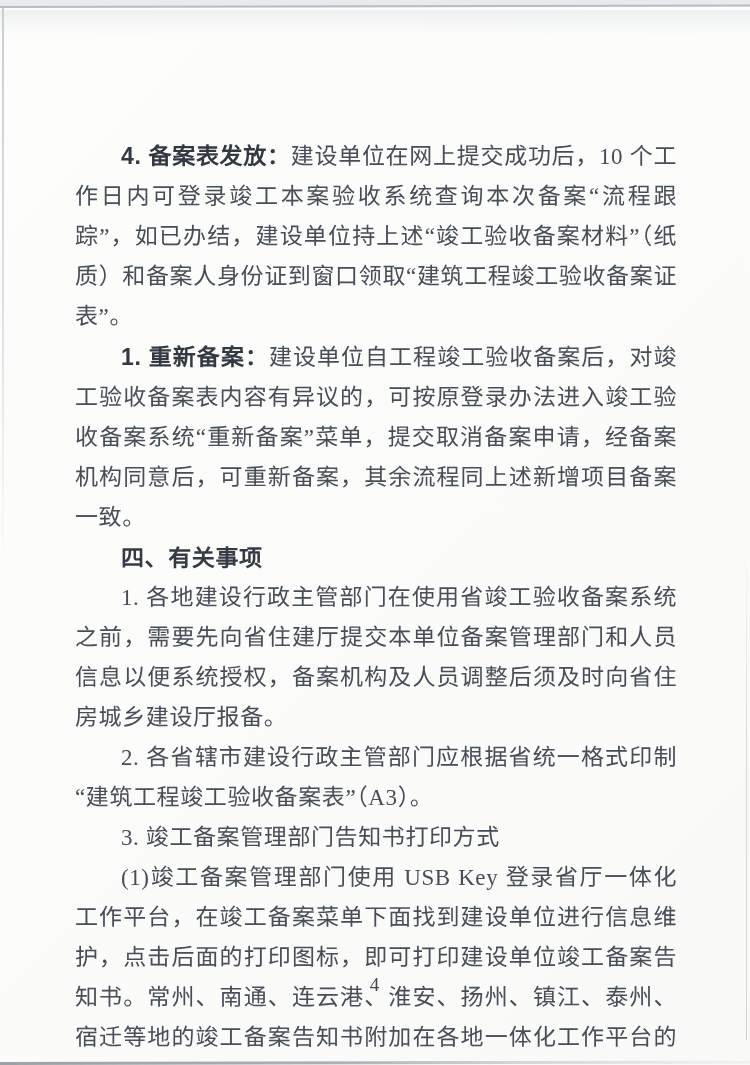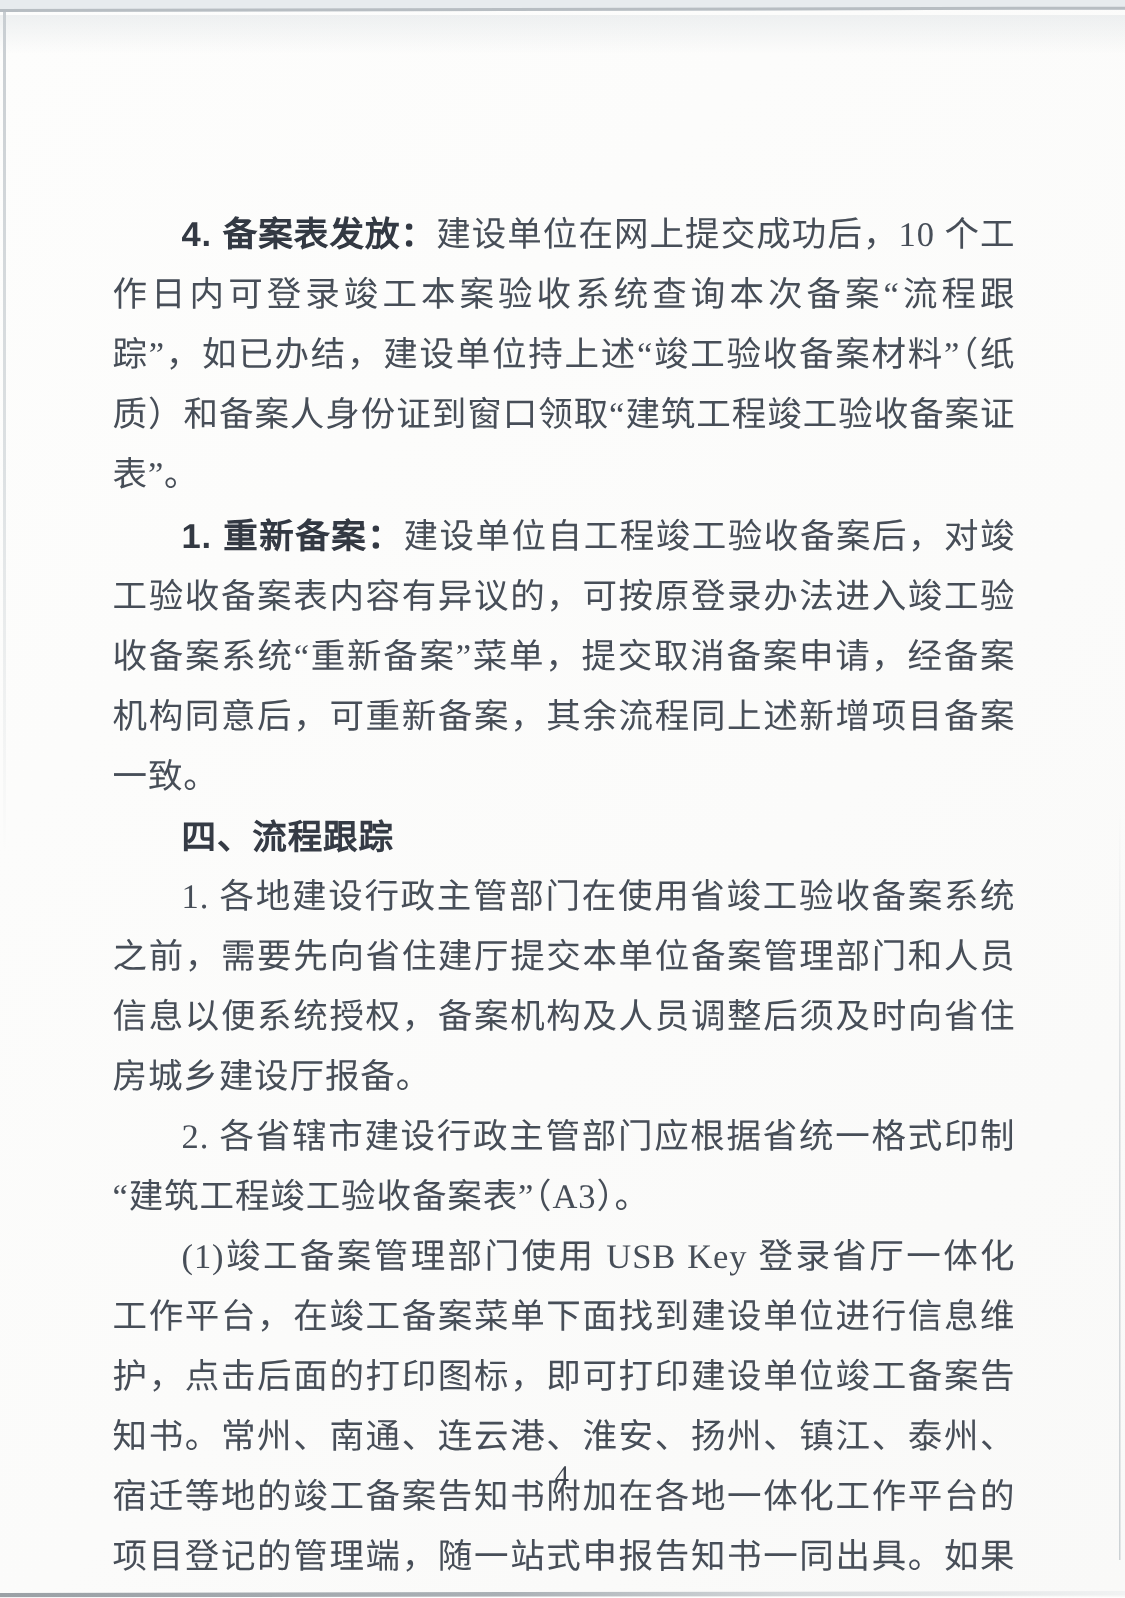--- a/index.html
+++ b/index.html
@@ -106,26 +106,27 @@
   <div class="edge-left"></div>
   <div class="edge-right"></div>
   <div class="edge-bottom"></div>
 
   <div class="content">
 
     <p class="para"><span class="lead">4. 备案表发放：</span><span>建设单位在网上提交成功后，10 个工作日内可登录竣工本案验收系统查询本次备案“流程跟踪”，如已办结，建设单位持上述“竣工验收备案材料”（纸质）和备案人身份证到窗口领取“建筑工程竣工验收备案证表”。</span></p>
 
     <p class="para"><span class="lead">1. 重新备案：</span><span>建设单位自工程竣工验收备案后，对竣工验收备案表内容有异议的，可按原登录办法进入竣工验收备案系统“重新备案”菜单，提交取消备案申请，经备案机构同意后，可重新备案，其余流程同上述新增项目备案一致。</span></p>
 
-    <p class="heading">四、流程跟踪</p>
+    <p class="heading">四、有关事项</p>
 
     <p class="para">1. 各地建设行政主管部门在使用省竣工验收备案系统之前，需要先向省住建厅提交本单位备案管理部门和人员信息以便系统授权，备案机构及人员调整后须及时向省住房城乡建设厅报备。</p>
 
     <p class="para">2. 各省辖市建设行政主管部门应根据省统一格式印制“建筑工程竣工验收备案表”（A3）。</p>
 
+    <p class="para">3. 竣工备案管理部门告知书打印方式</p>
 
     <p class="para">(1)竣工备案管理部门使用 USB Key 登录省厅一体化工作平台，在竣工备案菜单下面找到建设单位进行信息维护，点击后面的打印图标，即可打印建设单位竣工备案告知书。常州、南通、连云港、淮安、扬州、镇江、泰州、宿迁等地的竣工备案告知书附加在各地一体化工作平台的项目登记的管理端，随一站式申报告知书一同出具。如果建设单位不知道登录密码，请凭单位组织</p>
 
   </div>
 
   <div class="page-footer">4</div>
 
 </div>
 
 </body></html>

